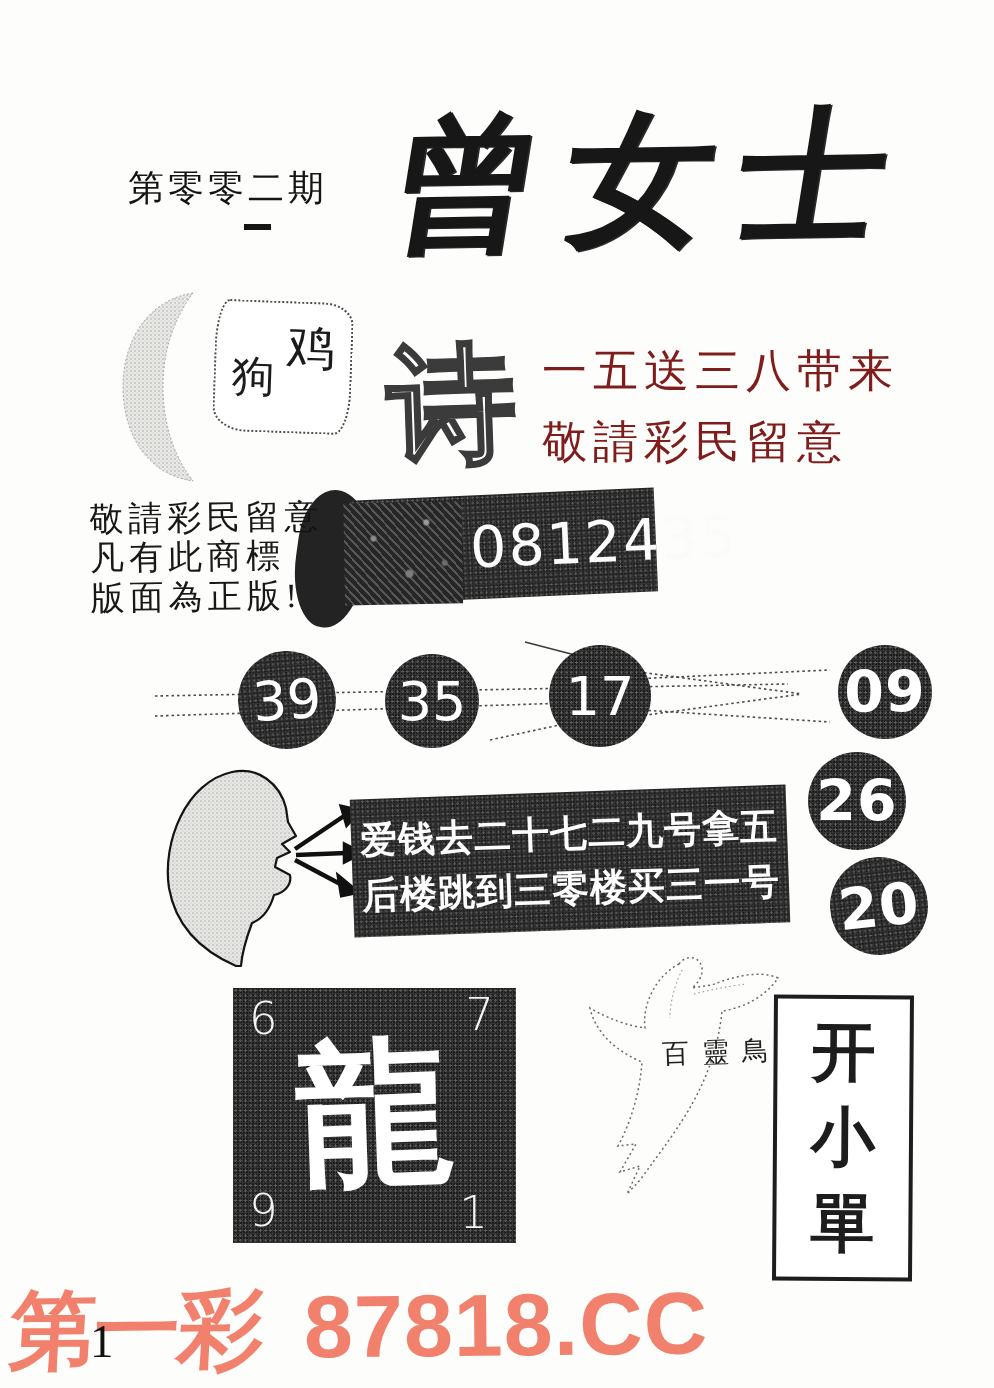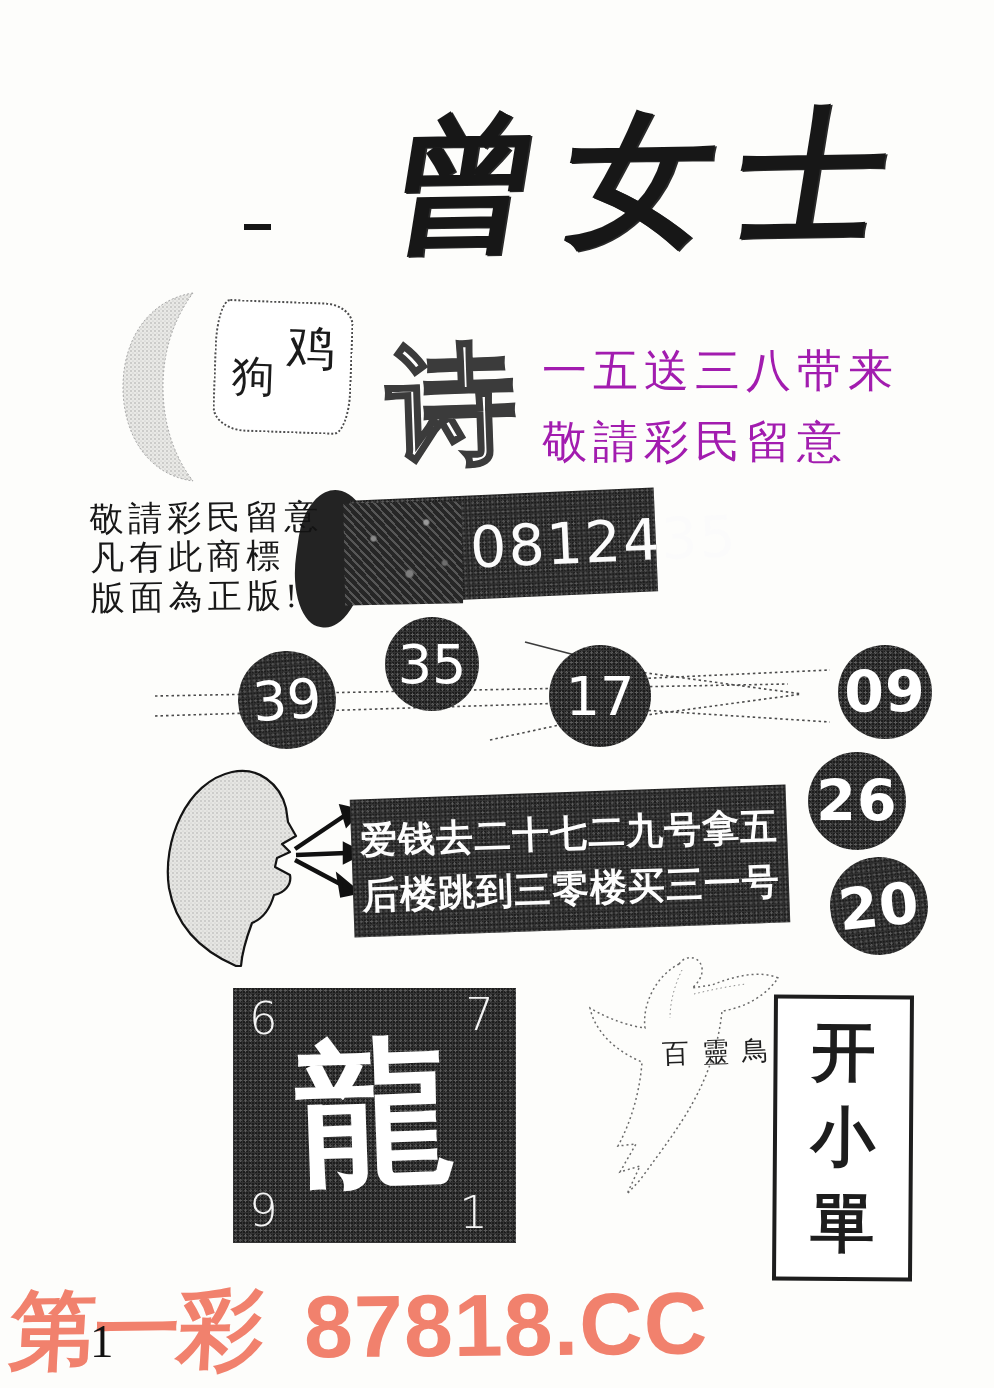--- a/index.html
+++ b/index.html
@@ -37,21 +37,21 @@
   .banner .zl{position:absolute;left:16px;top:46px;font-size:43px;}
   .banner .zr{position:absolute;left:70px;top:12px;font-size:48px;}
   .poem-label{
     position:absolute;left:388px;top:320px;font-size:128px;font-weight:bold;
     color:#fff;-webkit-text-stroke:3px #3b3b3b;
     text-shadow:1px 0 #6a6a6a,-1px 0 #6a6a6a,0 1px #6a6a6a,0 -1px #6a6a6a;
     transform:rotate(-2deg);
   }
   .poem{
     position:absolute;left:542px;top:336px;width:410px;font-size:45px;
-    letter-spacing:6px;line-height:1.58;color:#a21caf;white-space:nowrap;
+    letter-spacing:6px;line-height:1.58;color:#7f1d1d;white-space:nowrap;
   }
   .notice{
     position:absolute;left:90px;top:498px;font-size:34px;letter-spacing:5px;
     line-height:1.16;color:#181818;transform:rotate(-.8deg);white-space:nowrap;
   }
   .stamp{
     position:absolute;left:296px;top:490px;width:72px;height:138px;background:#121212;
     border-radius:46% 56% 50% 48% / 38% 46% 56% 50%;transform:rotate(8deg);opacity:.93;
   }
   .serialbar{
@@ -73,21 +73,21 @@
     font-size:57px;color:#fbfbfb;letter-spacing:2px;font-weight:400;
   }
   .lines-svg{position:absolute;left:140px;top:622px;width:690px;height:160px;}
   .ball{
     position:absolute;border-radius:50%;display:flex;align-items:center;justify-content:center;
     color:#fff;font-family:"DejaVu Sans","Liberation Sans",sans-serif;
   }
   .hint{font-size:54px;font-weight:400;}
   .res{font-size:57px;font-weight:800;letter-spacing:1px;}
   .b39{left:238px;top:651px;width:98px;height:98px;transform:rotate(-4deg);}
-  .b35{left:385px;top:617px;width:94px;height:94px;}
+  .b35{left:385px;top:654px;width:94px;height:94px;}
   .b11{left:549px;top:645px;width:102px;height:102px;}
   .b08{left:838px;top:645px;width:94px;height:94px;}
   .b26{left:808px;top:752px;width:98px;height:98px;}
   .b20{left:830px;top:857px;width:98px;height:98px;transform:rotate(-6deg);}
   .head-svg{position:absolute;left:156px;top:756px;width:142px;height:212px;}
   .arrows-svg{position:absolute;left:290px;top:803px;width:74px;height:96px;}
   .msgbox{
     position:absolute;left:352px;top:792px;width:436px;height:138px;transform:rotate(-2deg);
     display:flex;flex-direction:column;align-items:center;justify-content:center;
     font-family:"Liberation Sans","DejaVu Sans",sans-serif;
@@ -123,20 +123,21 @@
   }
   .brand{font-size:86px;letter-spacing:-2px;transform:skewX(-4deg);}
   .site{font-size:88px;letter-spacing:1px;}
   .pagenum{position:absolute;left:90px;top:1314px;font-size:47px;color:#111;font-weight:400;}
 </style>
 </head>
 <body>
 
 <div class="page">
 
+  <div class="issue">第零零二期</div>
   <div class="issue-dash"></div>
 
   <div class="title">曾女士</div>
 
   <svg class="phone-svg" viewBox="0 0 135 195">
     <defs>
       <pattern id="stip1" width="4" height="4" patternUnits="userSpaceOnUse">
         <rect width="4" height="4" fill="#e9e9e6"></rect>
         <circle cx="1" cy="1" r="0.7" fill="#9a9a9a"></circle>
         <circle cx="3" cy="3" r="0.5" fill="#b4b4b4"></circle>

